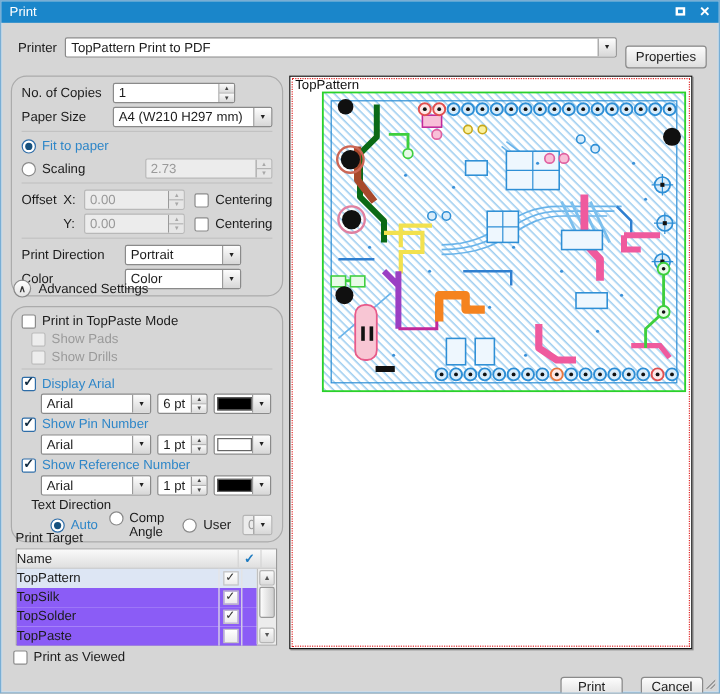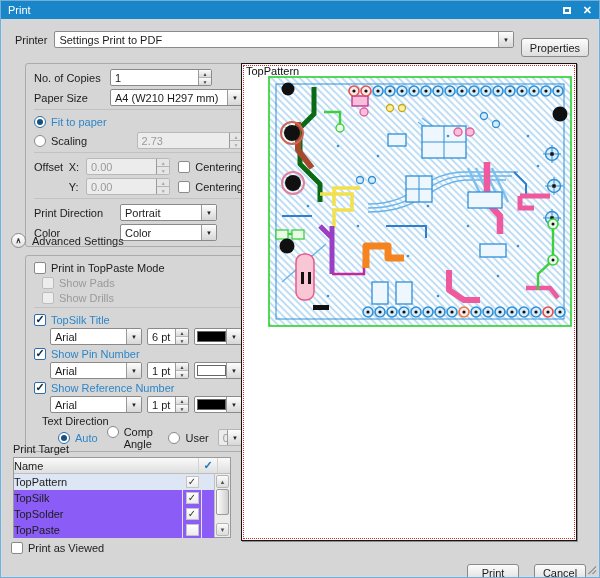--- a/index.html
+++ b/index.html
@@ -18,21 +18,21 @@
   .combo { height:17px; background:#fff; border:1px solid #8a8a8a; border-radius:2px; display:flex; align-items:stretch; overflow:hidden; }
   .combo-val { flex:1; padding:0 4px; display:flex; align-items:center; white-space:nowrap; overflow:hidden; }
   .dd-btn { width:15px; border-left:1px solid #9a9a9a; background:linear-gradient(#fdfdfd,#d7d7d7);
             display:flex; align-items:center; justify-content:center; font-size:6px; color:#222; }
   .combo.dis { background:#ececec; border-color:#b5b5b5; }
   .combo.dis .combo-val { color:#9a9a9a; }
   .flex1 { flex:1; }
   .btn { height:19px; padding:0 8px; font-family:"Liberation Sans",sans-serif; font-size:11px; color:#1c1c1c;
          background:linear-gradient(#fcfcfc,#dedede); border:1px solid #8a8a8a; border-radius:3px;margin-top:16px; }
 
-  .group { position:absolute; left:24px; width:227px; border:1px solid #ababab; border-radius:3px; padding:5px 8px; background:var(--dialog-bg,#d6d6d6); }
+  .group { position:absolute; left:8px; width:227px; border:1px solid #ababab; border-radius:13px; padding:5px 8px; background:var(--dialog-bg,#d6d6d6); }
   .g1 { top:62px; }
   .g2 { top:254px; }
   .row { display:flex; align-items:center; height:17px; margin-bottom:3px; }
   .row:last-child { margin-bottom:0; }
   .sep { border-top:1px solid #c2c2c2; margin:3px 0 5px; height:0; }
   .lbl { display:inline-block; }
   .w76 { width:76px; } .w38 { width:40px; } .w20 { width:20px; } .w84 { width:86px; }
   .w97 { width:97px; } .w100 { width:102px; } .w115 { width:115px;margin-left:43px; }
 
   .spin { height:17px; background:#fff; border:1px solid #8a8a8a; border-radius:2px; display:flex; overflow:hidden; }
@@ -117,21 +117,21 @@
     <span>Print</span>
     <span class="tb-btns">
       <span><span class="maxbox"></span></span>
       <span class="tb-close">✕</span>
     </span>
   </div>
 
   <div class="printer-row">
     <span class="lbl">Printer</span>
     <div class="combo flex1">
-      <span class="combo-val">Settings Print to PDF</span>
+      <span class="combo-val">TopPattern Print to PDF</span>
       <span class="dd-btn">▼</span>
     </div>
     <button class="btn">Properties</button>
   </div>
 
   <div class="group g1">
     <div class="row">
       <span class="lbl w76">No. of Copies</span>
       <div class="spin w100">
         <span class="spin-val">1</span>
@@ -228,21 +228,21 @@
       <span class="cb dis"></span>
       <span class="gray">Show Pads</span>
     </div>
     <div class="row ind">
       <span class="cb dis"></span>
       <span class="gray">Show Drills</span>
     </div>
     <div class="sep"></div>
     <div class="row">
       <span class="cb on">✓</span>
-      <span class="blue">TopSilk Title</span>
+      <span class="blue">Display Arial</span>
     </div>
     <div class="frow">
       <div class="combo fontdd">
         <span class="combo-val">Arial</span>
         <span class="dd-btn">▼</span>
       </div>
       <div class="spin sizesp">
         <span class="spin-val">6 pt</span>
         <span class="spin-btns">
             <span>▲</span>

